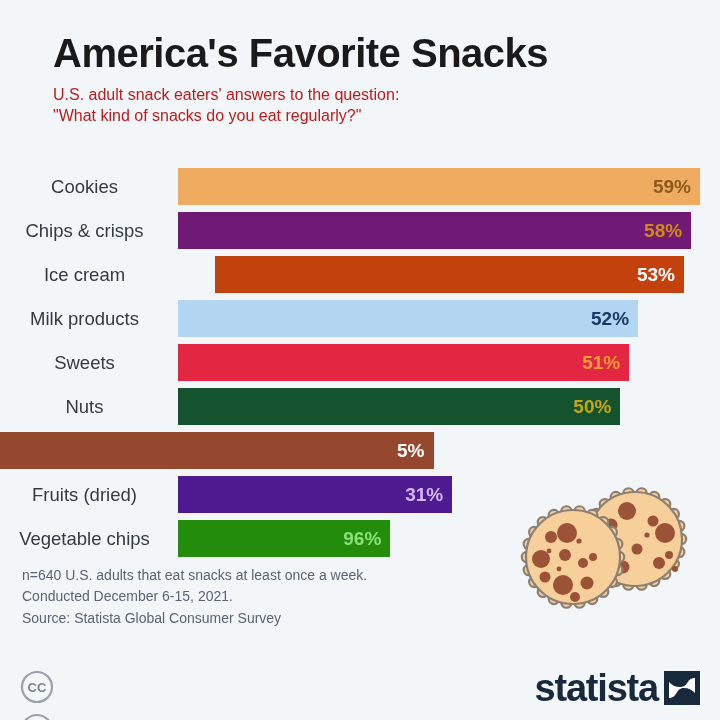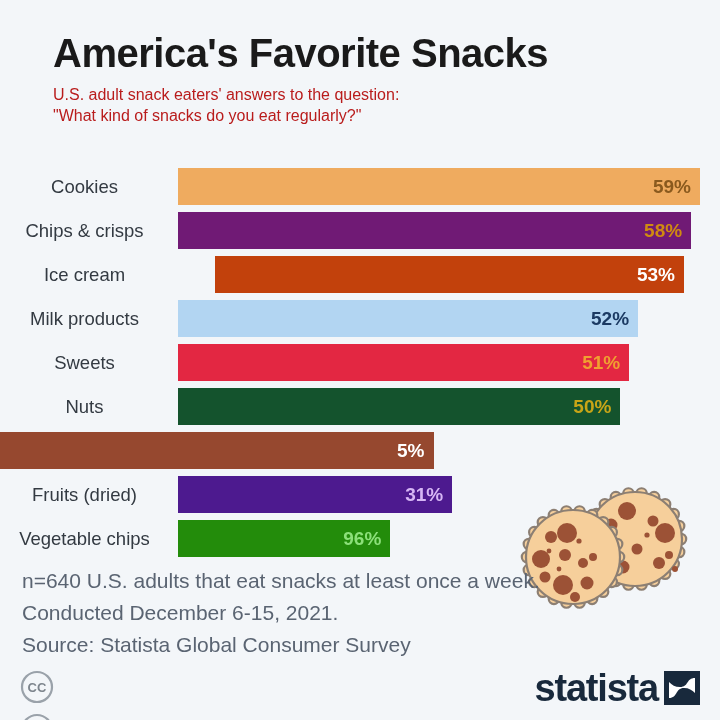--- a/index.html
+++ b/index.html
@@ -102,21 +102,21 @@
   }
 
   
   .footnotes {
     position: absolute;
     left: 22px;
     top: 565px;
     width: 460px;
   }
   .footnote-line {
-    font-size: 21px;
+    font-size: 14px;
     color: #5a6472;
     line-height: 1.52;
     white-space: nowrap;
   }
 
   
   .footer {
     position: absolute;
     left: 0;
     bottom: 0;

